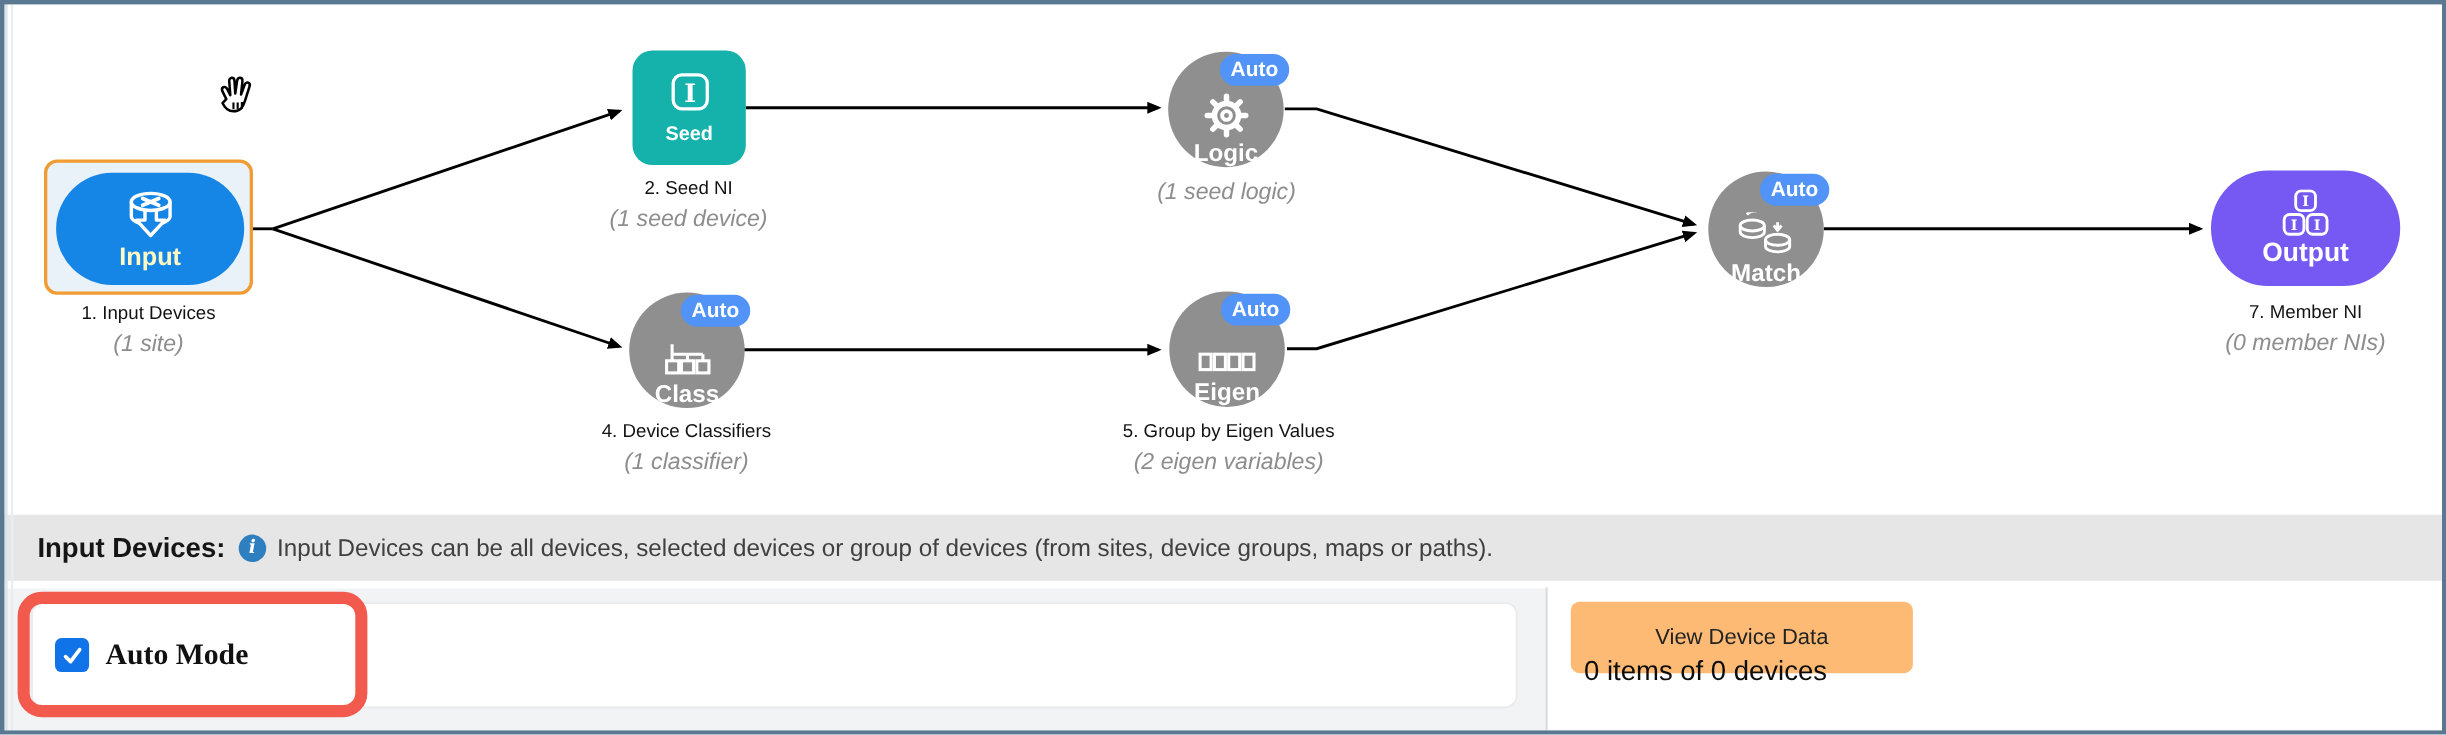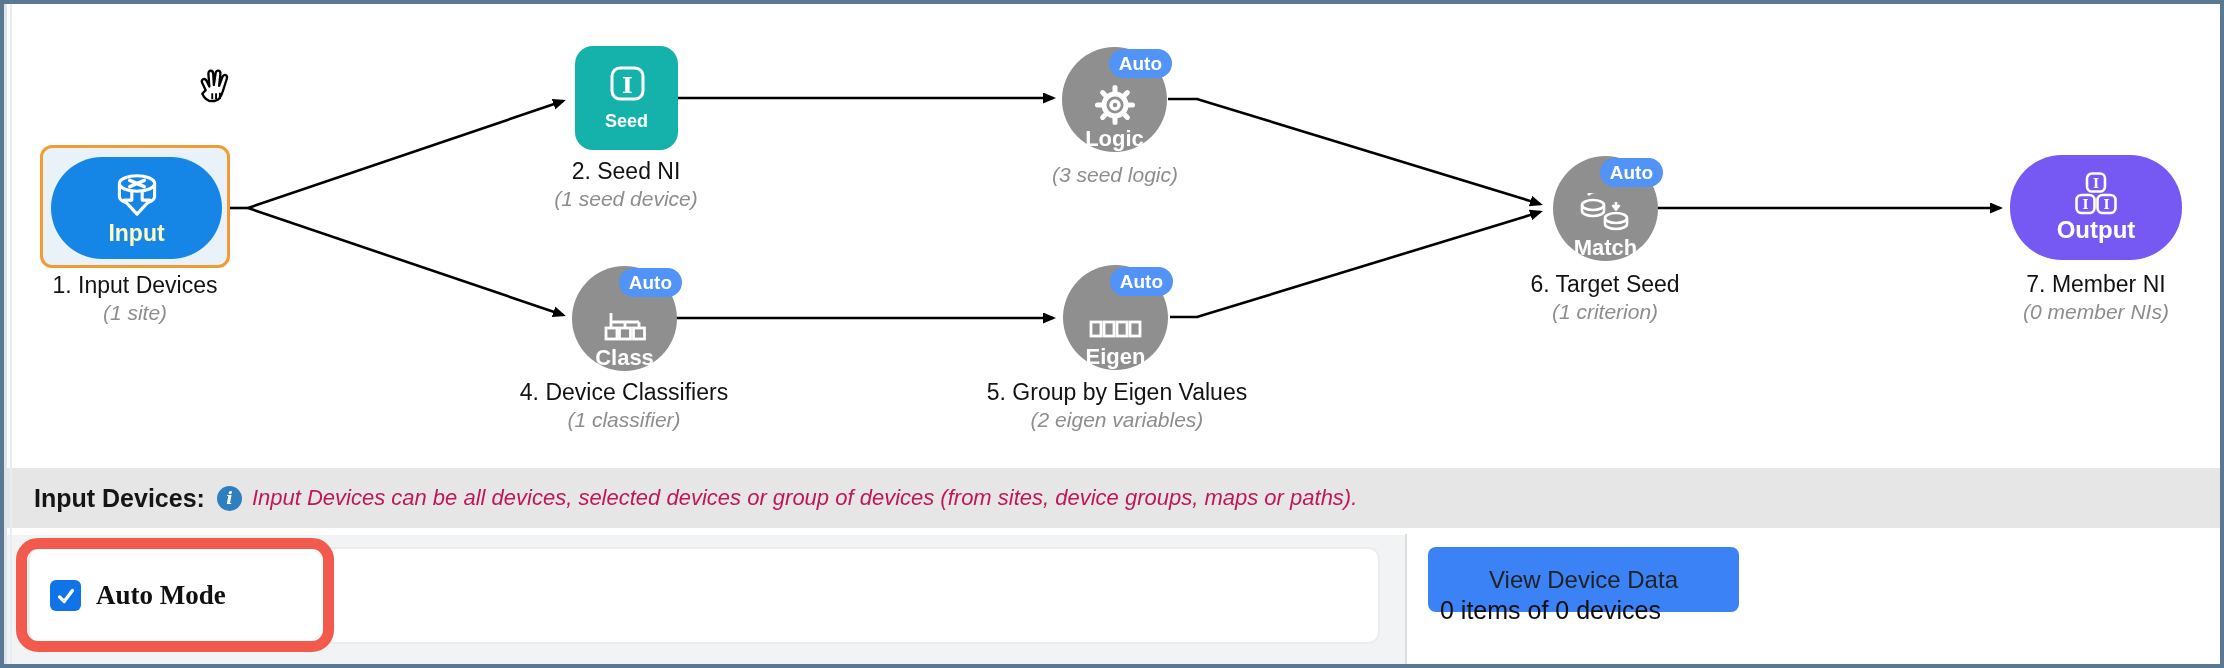--- a/index.html
+++ b/index.html
@@ -37,58 +37,58 @@
   .badge{position:absolute;top:2px;right:-5px;height:29px;padding:0 10px;background:#5193f6;
     border-radius:15px;color:#fff;font-weight:bold;font-size:19px;line-height:29px;z-index:12;}
 
   
   #output-pill{left:2010px;top:155px;width:172px;height:105px;border-radius:52px;background:#7659f3;
     display:flex;flex-direction:column;align-items:center;justify-content:center;z-index:10;}
   .out-label{font-size:24px;font-weight:bold;color:#fff;margin-top:-2px;}
 
   
   .caption{position:absolute;width:350px;text-align:center;z-index:9;}
-  .cap-title{font-size:23px;color:#121212;line-height:26px;}
+  .cap-title{font-size:17px;color:#121212;line-height:26px;}
   .cap-sub{font-size:21px;font-style:italic;color:#8d8d8d;line-height:24px;margin-top:3px;}
   #cap-input{left:-15px;top:272px;width:300px;}
   #cap-seed{left:451px;top:158px;}
   #cap-logic{left:940px;top:160px;}
   #cap-class{left:449px;top:379px;}
   #cap-eigen{left:942px;top:379px;}
   #cap-match{left:1430px;top:271px;}
   #cap-output{left:1921px;top:271px;}
 
   
   #hand-cursor{left:190px;top:64px;z-index:45;}
 
   
   .info-bar{left:0;top:468px;width:2224px;height:60px;background:#e6e6e6;display:flex;
     align-items:center;padding-left:34px;box-sizing:border-box;z-index:8;}
   .info-title{font-size:25px;font-weight:bold;color:#151515;}
   .info-icon{width:25px;height:25px;border-radius:50%;background:#2e7fc0;color:#fff;
     display:flex;align-items:center;justify-content:center;font-size:17px;font-weight:bold;
     font-family:"DejaVu Serif",serif;font-style:italic;margin:0 10px 0 12px;flex:0 0 auto;}
-  .info-desc{font-size:22px;font-style:italic;color:#be185d;}
+  .info-desc{font-size:22px;color:#404040;}
 
   
   .bottom-left{left:4px;top:535px;width:1401px;height:129px;background:#f2f3f5;z-index:6;}
   .divider{left:1405px;top:534px;width:2px;height:130px;background:#dcdcdc;z-index:7;}
   .bottom-right{left:1407px;top:528px;width:813px;height:136px;background:#ffffff;z-index:6;}
   .auto-panel{left:28px;top:547px;width:1352px;height:97px;background:#fff;border:2px solid #ececec;
     border-radius:12px;display:flex;align-items:center;padding-left:20px;gap:15px;
     box-sizing:border-box;z-index:8;}
   .checkbox{width:31px;height:31px;border-radius:6px;background:#1173e8;display:flex;
     align-items:center;justify-content:center;flex:0 0 auto;}
   .checkbox svg{display:none;}
   .checkbox.checked svg{display:block;}
   .auto-label{font-size:27px;font-weight:bold;color:#111;font-family:Liberation Serif, serif;}
   .annotation{left:16px;top:538px;width:318px;height:114px;border:11px solid #f25a4d;
     border-radius:22px;box-sizing:border-box;z-index:40;pointer-events:none;}
-  .view-btn{left:1428px;top:547px;width:311px;height:65px;background:#3b82f6;border:none;
-    border-radius:8px;font-size:24px;color:#222;font-family:"Liberation Sans",sans-serif;
+  .view-btn{left:1428px;top:547px;width:311px;height:65px;background:#fdba74;border:none;
+    border-radius:8px;font-size:20px;color:#222;font-family:"Liberation Sans",sans-serif;
     display:flex;align-items:center;justify-content:center;z-index:8;cursor:pointer;}
   .items-status{left:1440px;top:596px;font-size:25px;color:#0d0d0d;z-index:8;}
 </style>
 </head>
 <body>
 
 <div class="screen">
 
   <div class="abs left-edge"></div>
   <div class="abs left-edge2"></div>
@@ -206,33 +206,29 @@
 
   <div class="caption" id="cap-input">
     <div class="cap-title">1. Input Devices</div>
     <div class="cap-sub">(1 site)</div>
   </div>
   <div class="caption" id="cap-seed">
     <div class="cap-title">2. Seed NI</div>
     <div class="cap-sub">(1 seed device)</div>
   </div>
   <div class="caption" id="cap-logic">
-    <div class="cap-sub">(3 seed logic)</div>
+    <div class="cap-sub">(1 seed logic)</div>
   </div>
   <div class="caption" id="cap-class">
     <div class="cap-title">4. Device Classifiers</div>
     <div class="cap-sub">(1 classifier)</div>
   </div>
   <div class="caption" id="cap-eigen">
     <div class="cap-title">5. Group by Eigen Values</div>
     <div class="cap-sub">(2 eigen variables)</div>
-  </div>
-  <div class="caption" id="cap-match">
-    <div class="cap-title">6. Target Seed</div>
-    <div class="cap-sub">(1 criterion)</div>
   </div>
   <div class="caption" id="cap-output">
     <div class="cap-title">7. Member NI</div>
     <div class="cap-sub">(0 member NIs)</div>
   </div>
 
   <svg class="abs" id="hand-cursor" width="46" height="50" viewBox="0 0 24 26">
     <path d="M8.2,13.6 L6.4,9.9 c-.9,-1.9 1.3,-3.0 2.2,-1.2 l1.5,3.0 -.5,-6.6 c-.15,-2.1 2.4,-2.2 2.5,-.1 l.35,5.9 .9,-6.1 c.3,-2.1 2.75,-1.7 2.5,.4 l-.65,6.2 1.7,-4.6 c.75,-2.0 2.95,-1.15 2.3,.85 l-2.1,6.6 c-1.05,3.35 -2.3,5.1 -5.55,5.1 -2.7,0 -4.0,-1.4 -5.15,-3.9 z" fill="#fff" stroke="#000" stroke-width="1.2" stroke-linejoin="round"></path>
     <path d="M11.6,15.2 v3.2 M13.6,15.2 v3.2 M15.6,15.0 v3.2" stroke="#000" stroke-width="1" fill="none"></path>
   </svg>

